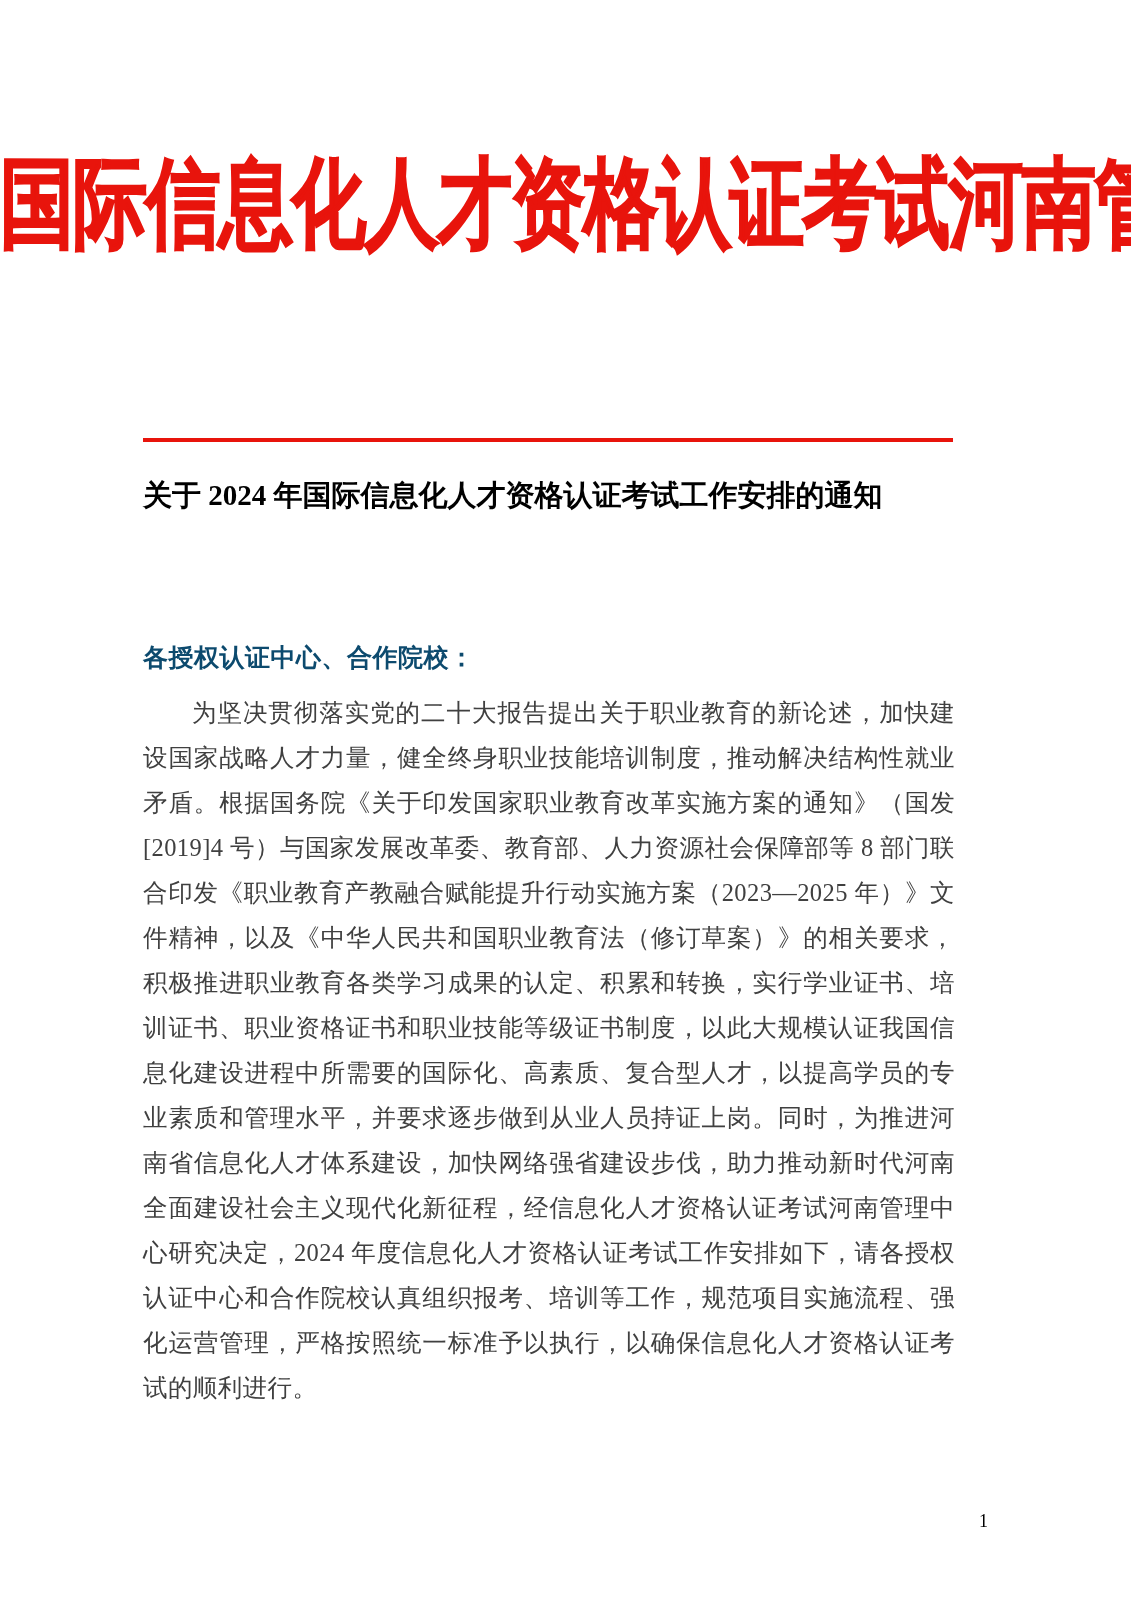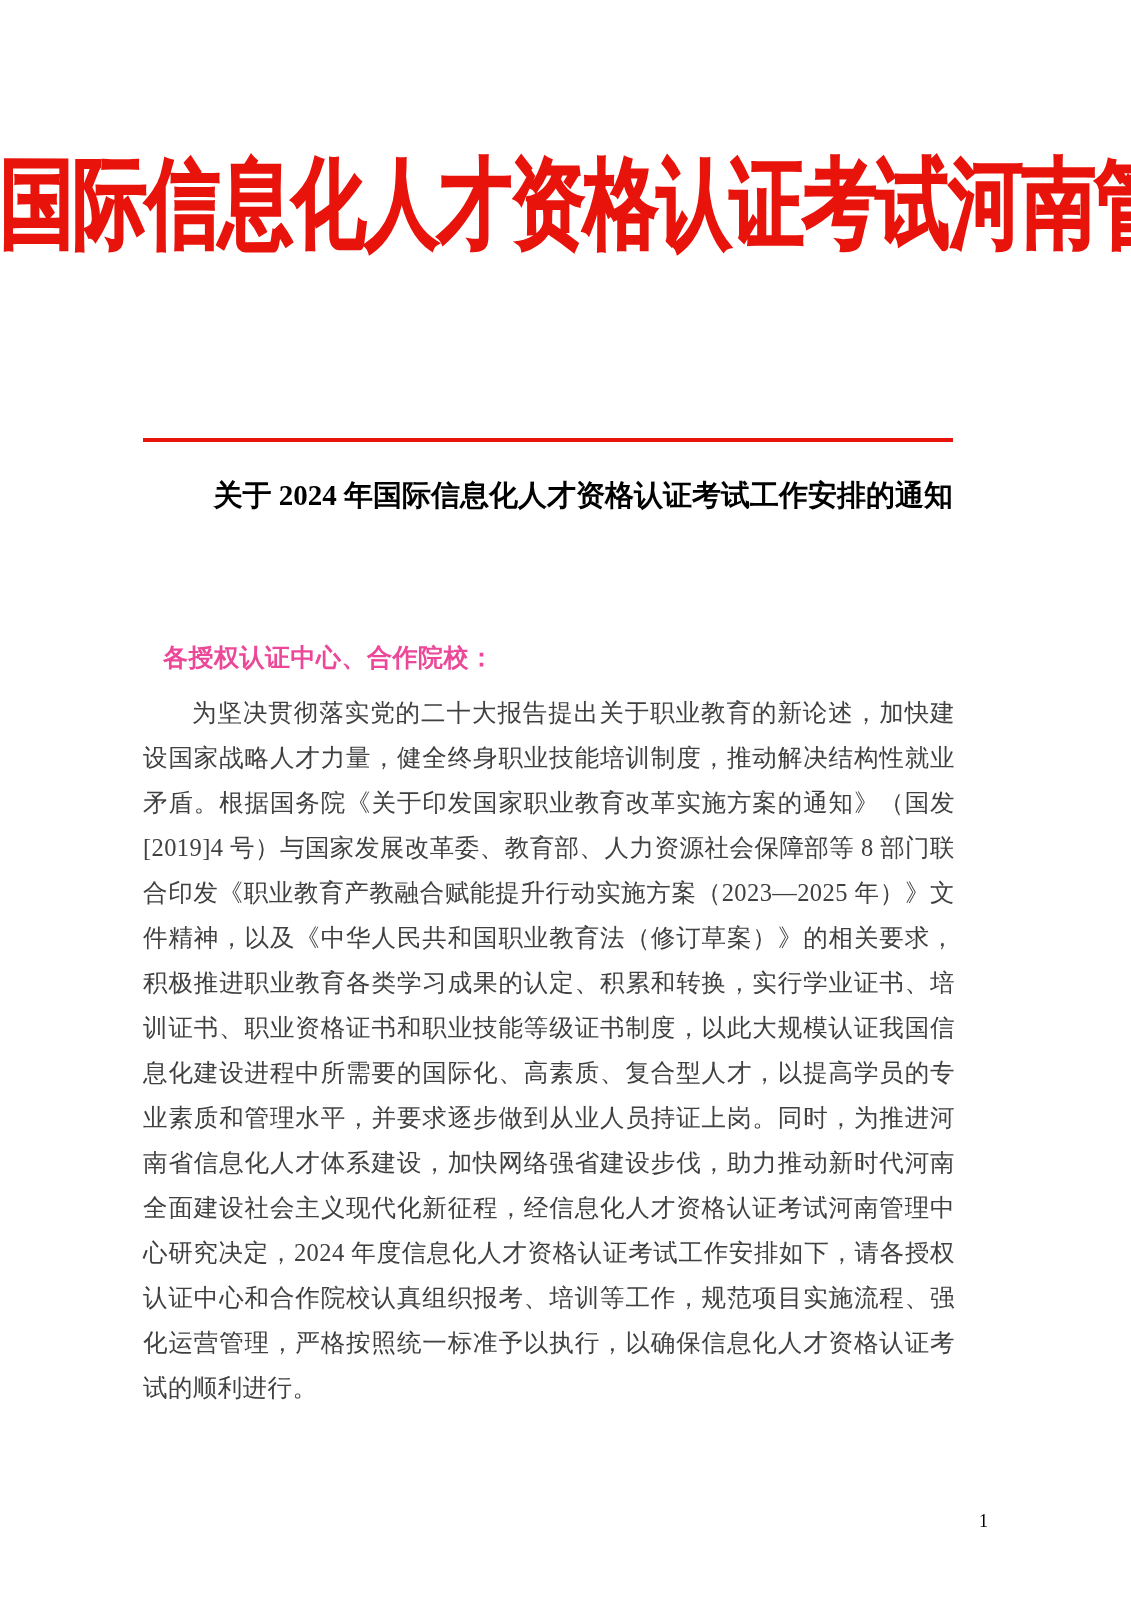--- a/index.html
+++ b/index.html
@@ -47,40 +47,39 @@
     height: 4px;
     background: #e8140c;
   }
 
   
   .doc-title {
     position: absolute;
     top: 470px;
     left: 143px;
     width: 810px;
-    text-align: right;
+    text-align: left;
     font-family: "Liberation Serif", "DejaVu Serif", serif;
     font-weight: bold;
     font-size: 29px;
     line-height: 1.75;
     color: #000;
   }
 
   
   .salutation {
     position: absolute;
     top: 638px;
     left: 143px;
     width: 810px;
     font-weight: bold;
     font-size: 25px;
     line-height: 1.6;
-    color: #ec4899;
+    color: #0c4a6e;
     letter-spacing: 0.5px;
-    margin-left: 20px;
   }
 
   .body-text {
     position: absolute;
     top: 690px;
     left: 143px;
     width: 812px;
     font-size: 24.5px;
     line-height: 45px;
     color: #404040;

